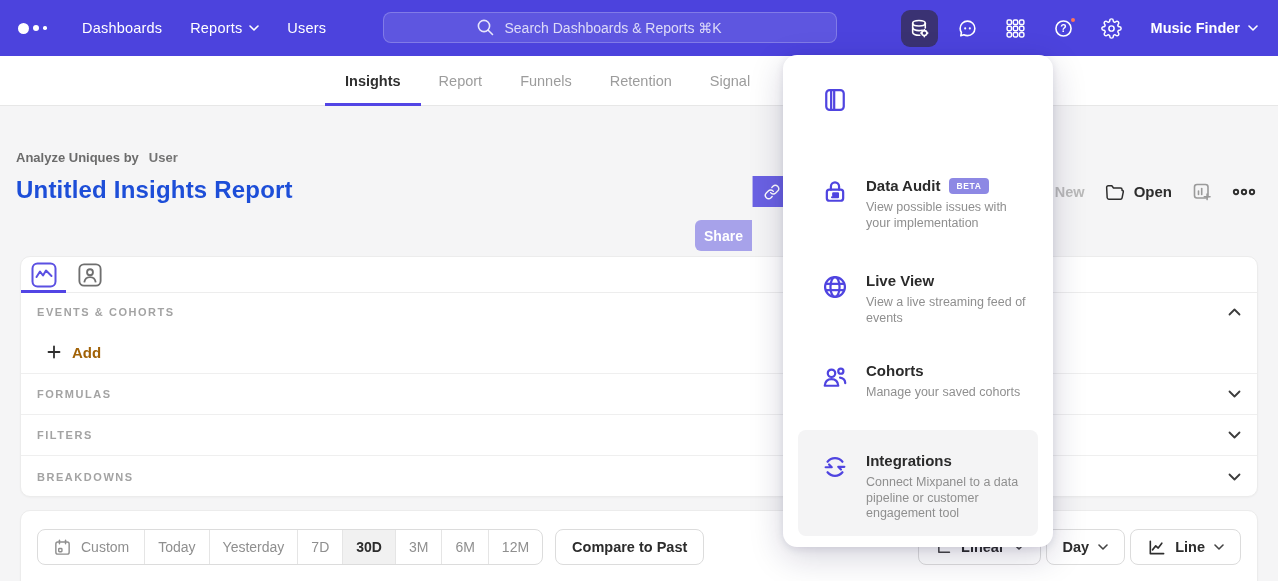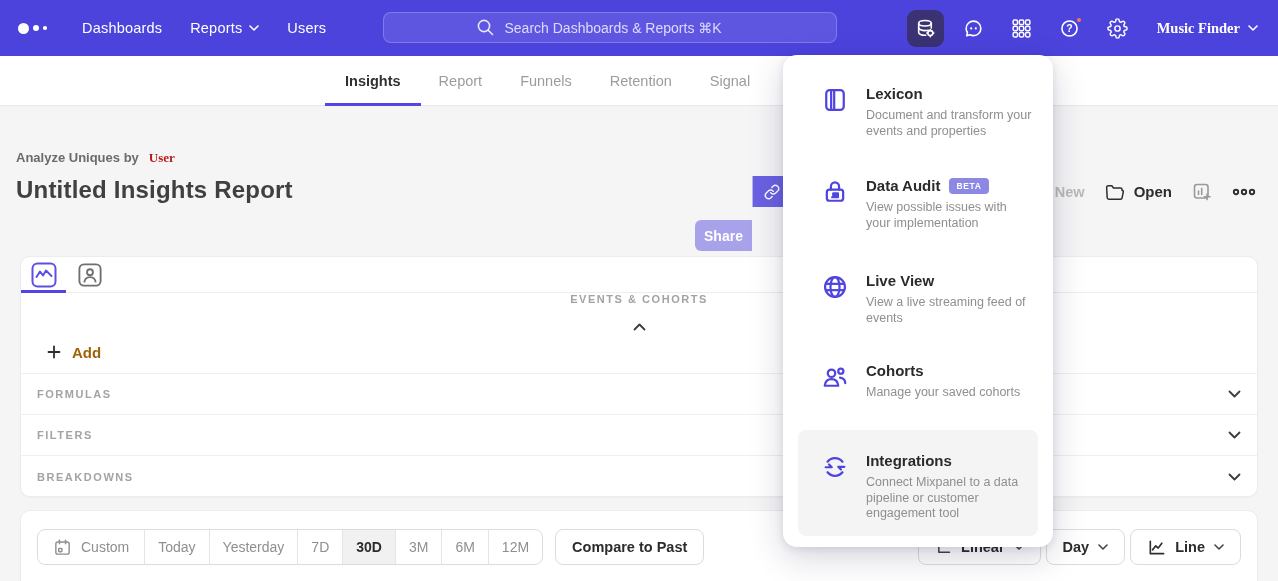--- a/index.html
+++ b/index.html
@@ -21,37 +21,37 @@
             background:rgba(255,255,255,0.10); border:1px solid rgba(255,255,255,0.22);
             border-radius:8px; display:flex; align-items:center; justify-content:center; gap:10px; }
   .search input { background:transparent; border:none; outline:none; color:rgba(255,255,255,0.92);
                   font-size:14px; width:240px; font-family:"Liberation Sans",sans-serif; }
   .search input::placeholder { color:rgba(255,255,255,0.78); }
   .topright { position:absolute; right:20px; top:0; height:56px; display:flex; align-items:center; gap:11px; }
   .iconbtn { width:37px; height:37px; border-radius:9px; display:flex; align-items:center;
              justify-content:center; color:#fff; cursor:pointer; position:relative; }
   .iconbtn.active { background:#3a3273; }
   .project { display:flex; align-items:center; gap:8px; color:#fff; font-size:14.5px;
-             font-weight:700; margin-left:10px; cursor:pointer;font-family:Liberation Serif, serif; }
+             font-weight:700; margin-left:10px; cursor:pointer; }
 
   
   .tabbar { position:absolute; left:0; top:56px; width:100%; height:50px; background:#fff;
             border-bottom:1px solid #e7e7e7; display:flex; padding-left:345px; gap:38px; z-index:5; }
   .tab { position:relative; display:flex; align-items:center; height:50px; font-size:14.5px;
          color:#9c9c9c; cursor:pointer; white-space:nowrap; }
   .tab.active { color:#303030; font-weight:700; }
   .tab.active::after { content:""; position:absolute; left:-20px; right:-20px; bottom:0;
                        height:3px; background:#5245e5; }
 
   
   .subtitle { position:absolute; left:16px; top:150px; font-size:13px; font-weight:700;
               color:#6b6b6b; display:flex; gap:10px; }
-  .subtitle .val { color:#b91c1c;font-family:Liberation Serif, serif; }
+  .subtitle .val { color:#737373; }
   .report-title { position:absolute; left:16px; top:176px; font-size:24px; font-weight:700;
-                  color:#404040; letter-spacing:.2px; }
+                  color:#1d4ed8; letter-spacing:.2px; }
 
   .share-group { position:absolute; left:695px; top:176px; height:31px; display:flex; z-index:6; }
   .share-btn { width:57px; height:31px; background:#a7a2ea; color:#fff; font-size:14px;
                font-weight:600; border:none; border-radius:6px 0 0 6px; cursor:pointer;
                font-family:"Liberation Sans",sans-serif;margin-top:44px; }
   .link-btn { width:38px; height:31px; background:#6a61e3; border:none; border-left:1px solid #b7b3ee;
               border-radius:0 6px 6px 0; display:flex; align-items:center; justify-content:center; cursor:pointer; }
 
   .title-actions { position:absolute; right:22px; top:176px; height:31px; display:flex;
                    align-items:center; gap:20px; z-index:6; }
@@ -63,21 +63,21 @@
   .panel { position:absolute; left:20px; right:20px; background:#fff; border:1px solid #ececec;
            box-shadow:0 1px 2px rgba(0,0,0,0.03); }
   .query-panel { top:256px; height:241px; border-radius:10px; }
   .viewtabs { position:relative; height:36px; border-bottom:1px solid #ededed; display:flex;
               align-items:center; padding-left:10px; gap:20px; }
   .viewtab { width:26px; height:26px; display:flex; align-items:center; justify-content:center; cursor:pointer; }
   .viewtabs .underline { position:absolute; left:0; bottom:-1px; width:45px; height:3px; background:#5245e5; }
   .sec-row { height:41px; display:flex; align-items:center; justify-content:space-between;
              padding:0 16px; border-bottom:1px solid #efefef; cursor:pointer; }
   .sec-row:last-child { border-bottom:none; }
-  .sec-row.header { height:38px; border-bottom:none;flex-direction:column; }
+  .sec-row.header { height:38px; border-bottom:none; }
   .sec-label { font-size:11px; font-weight:700; letter-spacing:.14em; color:#a3a3a3; }
   .add-row { height:43px; display:flex; align-items:center; gap:11px; padding-left:26px;
              border-bottom:1px solid #efefef; cursor:pointer; }
   .add-label { font-size:15px; font-weight:700; color:#a16207; }
 
   
   .controls-panel { top:510px; height:90px; border-radius:10px 10px 0 0; z-index:4; }
   .controls-row { position:absolute; left:16px; right:16px; top:18px; height:36px;
                   display:flex; align-items:center; }
   .seg-group { display:flex; height:36px; border:1px solid #dcdcdc; border-radius:8px;
@@ -402,26 +402,20 @@
     <div class="pop-item" style="top:30px">
       <span class="pop-icon">
         <svg width="28" height="28" viewBox="0 0 24 24">
             <g fill="none" stroke="currentColor" stroke-width="1.9" stroke-linecap="round">
           <rect x="4.5" y="3.5" width="15" height="17" rx="3"></rect>
           <line x1="8.7" y1="3.5" x2="8.7" y2="20.5"></line>
               <line x1="11.3" y1="3.5" x2="11.3" y2="20.5"></line>
         </g>
           </svg>
       </span>
-      <div class="pop-text">
-        <div class="pop-title">
-            <span>Lexicon</span>
-          </div>
-        <div class="pop-desc">Document and transform your events and properties</div>
-      </div>
     </div>
 
     <div class="pop-item" style="top:122px">
       <span class="pop-icon">
         <svg width="28" height="28" viewBox="0 0 24 24">
             <g fill="none" stroke="currentColor" stroke-width="1.9" stroke-linecap="round" stroke-linejoin="round">
           <path d="M8.5 10V7.2a3.5 3.5 0 0 1 7 0V10"></path>
           <rect x="5" y="10" width="14" height="9.5" rx="2.2"></rect>
           <path d="M9.5 16.5h5v-3.4h-4v2h2.6"></path>
         </g>

